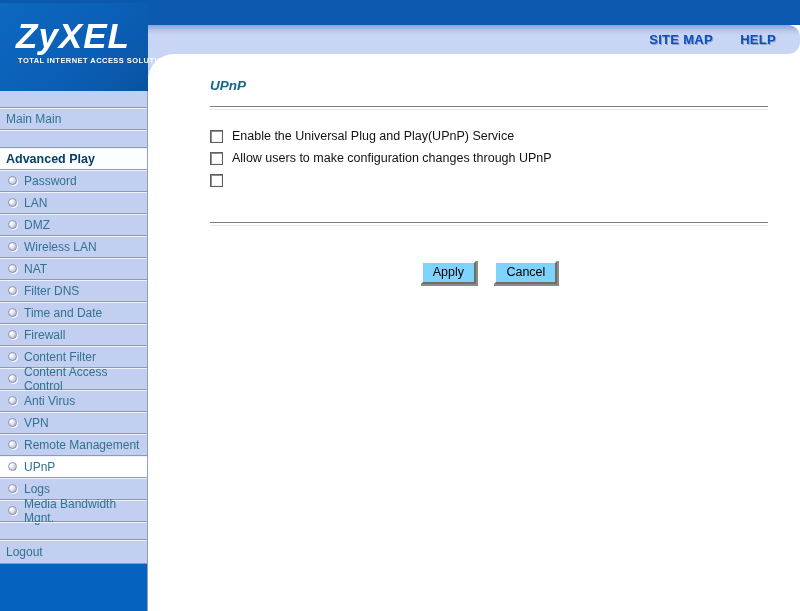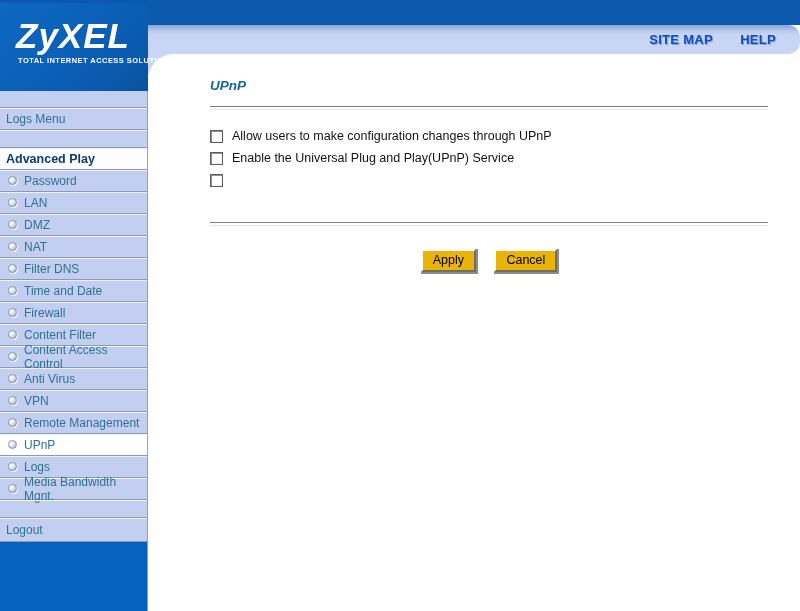--- a/index.html
+++ b/index.html
@@ -66,21 +66,21 @@
   .checkbox{
     flex:none;width:13px;height:13px;background:#fff;box-sizing:border-box;
     border:1px solid #5f5f5f;
     box-shadow:inset 1px 1px 0 #8f8f8f,inset -1px -1px 0 #f2f2f2;
     cursor:pointer;
   }
   .rule2{margin-top:31px;}
   .btn-row{margin-top:23px;text-align:center;}
   .btn{
     display:inline-block;font-family:inherit;font-size:12.5px;color:#000;
-    background:#eab308;padding:2px 10px 3px;margin:0 7px;
+    background:#7dd3fc;padding:2px 10px 3px;margin:12px 7px;
     border:2px solid;border-color:#fdfdfb #6f6f68 #6f6f68 #fdfdfb;
     box-shadow:1px 1px 0 1px #8c8c86;cursor:pointer;
   }
 </style>
 </head>
 <body>
 
 <div id="page">
 
   <div class="topbar"></div>
@@ -94,40 +94,44 @@
   <div class="card"></div>
 
   <div class="logo-box">
     <div class="logo-text">ZyXEL</div>
     <div class="logo-tagline">TOTAL INTERNET ACCESS SOLUTION</div>
   </div>
 
   <div class="sidebar">
     <div class="srow blank blank1"></div>
     <div class="srow section">
-      <span>Logs Menu</span>
+      <span>Main Main</span>
     </div>
     <div class="srow blank blank2"></div>
     <div class="srow header">
       <span>Advanced Play</span>
     </div>
     <div class="srow item">
       <span class="bullet"></span>
       <span>Password</span>
     </div>
     <div class="srow item">
       <span class="bullet"></span>
       <span>LAN</span>
     </div>
     <div class="srow item">
       <span class="bullet"></span>
       <span>DMZ</span>
     </div>
     <div class="srow item">
       <span class="bullet"></span>
+      <span>Wireless LAN</span>
+    </div>
+    <div class="srow item">
+      <span class="bullet"></span>
       <span>NAT</span>
     </div>
     <div class="srow item">
       <span class="bullet"></span>
       <span>Filter DNS</span>
     </div>
     <div class="srow item">
       <span class="bullet"></span>
       <span>Time and Date</span>
     </div>
@@ -172,30 +176,30 @@
       <span>Logout</span>
     </div>
     <div class="bottomblock"></div>
   </div>
 
   <div class="main">
     <div class="page-title">UPnP</div>
     <div class="rule"></div>
 
     <div class="options">
+      <div class="opt-row">
+        <span class="checkbox" role="checkbox" aria-checked="false"></span>
+        <span>Enable the Universal Plug and Play(UPnP) Service</span>
+      </div>
       <div class="opt-row">
         <span class="checkbox" role="checkbox" aria-checked="false"></span>
         <span>Allow users to make configuration changes through UPnP</span>
       </div>
       <div class="opt-row">
         <span class="checkbox" role="checkbox" aria-checked="false"></span>
-        <span>Enable the Universal Plug and Play(UPnP) Service</span>
-      </div>
-      <div class="opt-row">
-        <span class="checkbox" role="checkbox" aria-checked="false"></span>
       </div>
     </div>
 
     <div class="rule rule2"></div>
 
     <div class="btn-row">
       <button class="btn">Apply</button>
       <button class="btn">Cancel</button>
     </div>
   </div>

